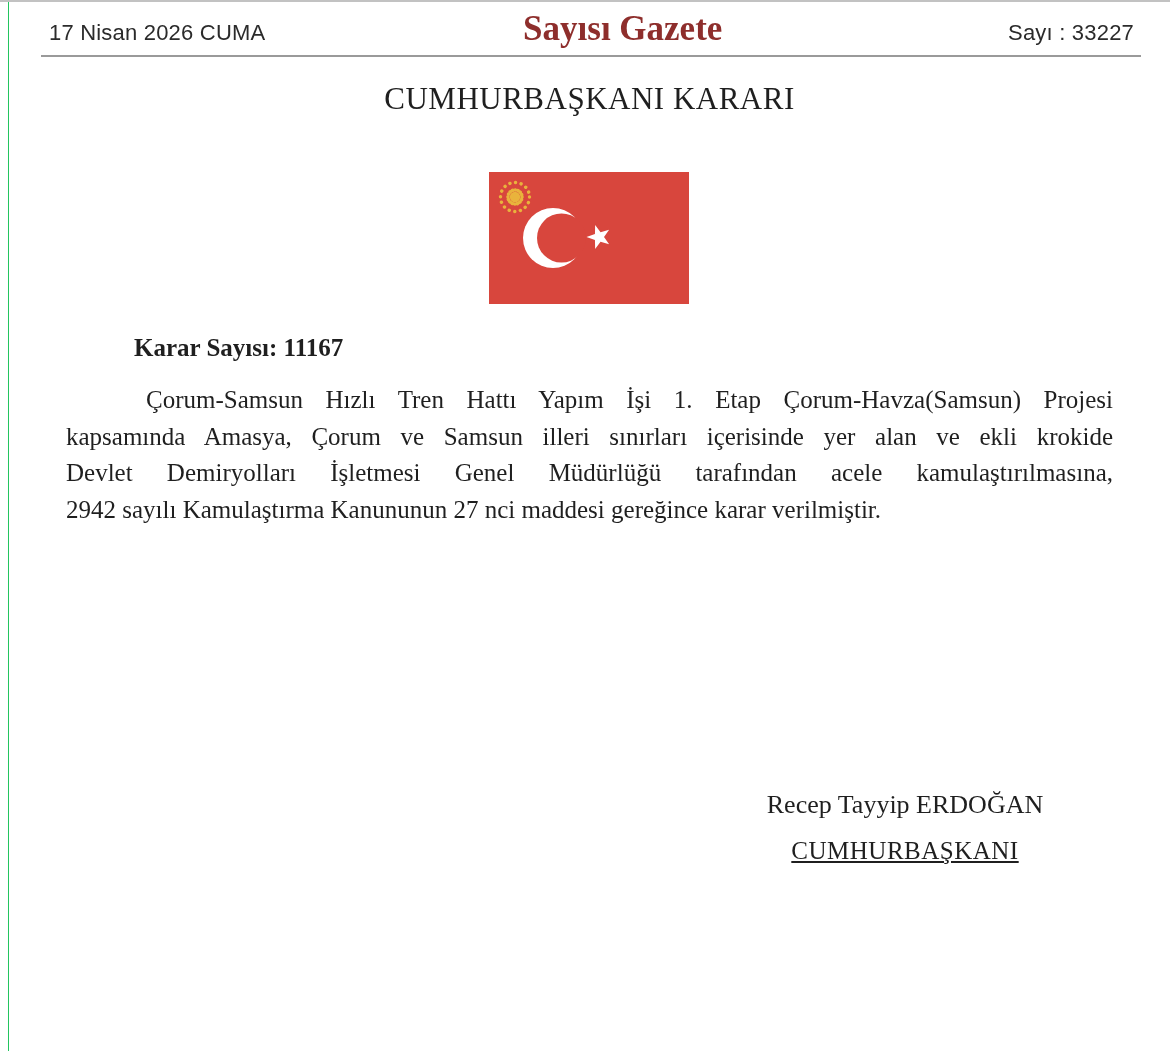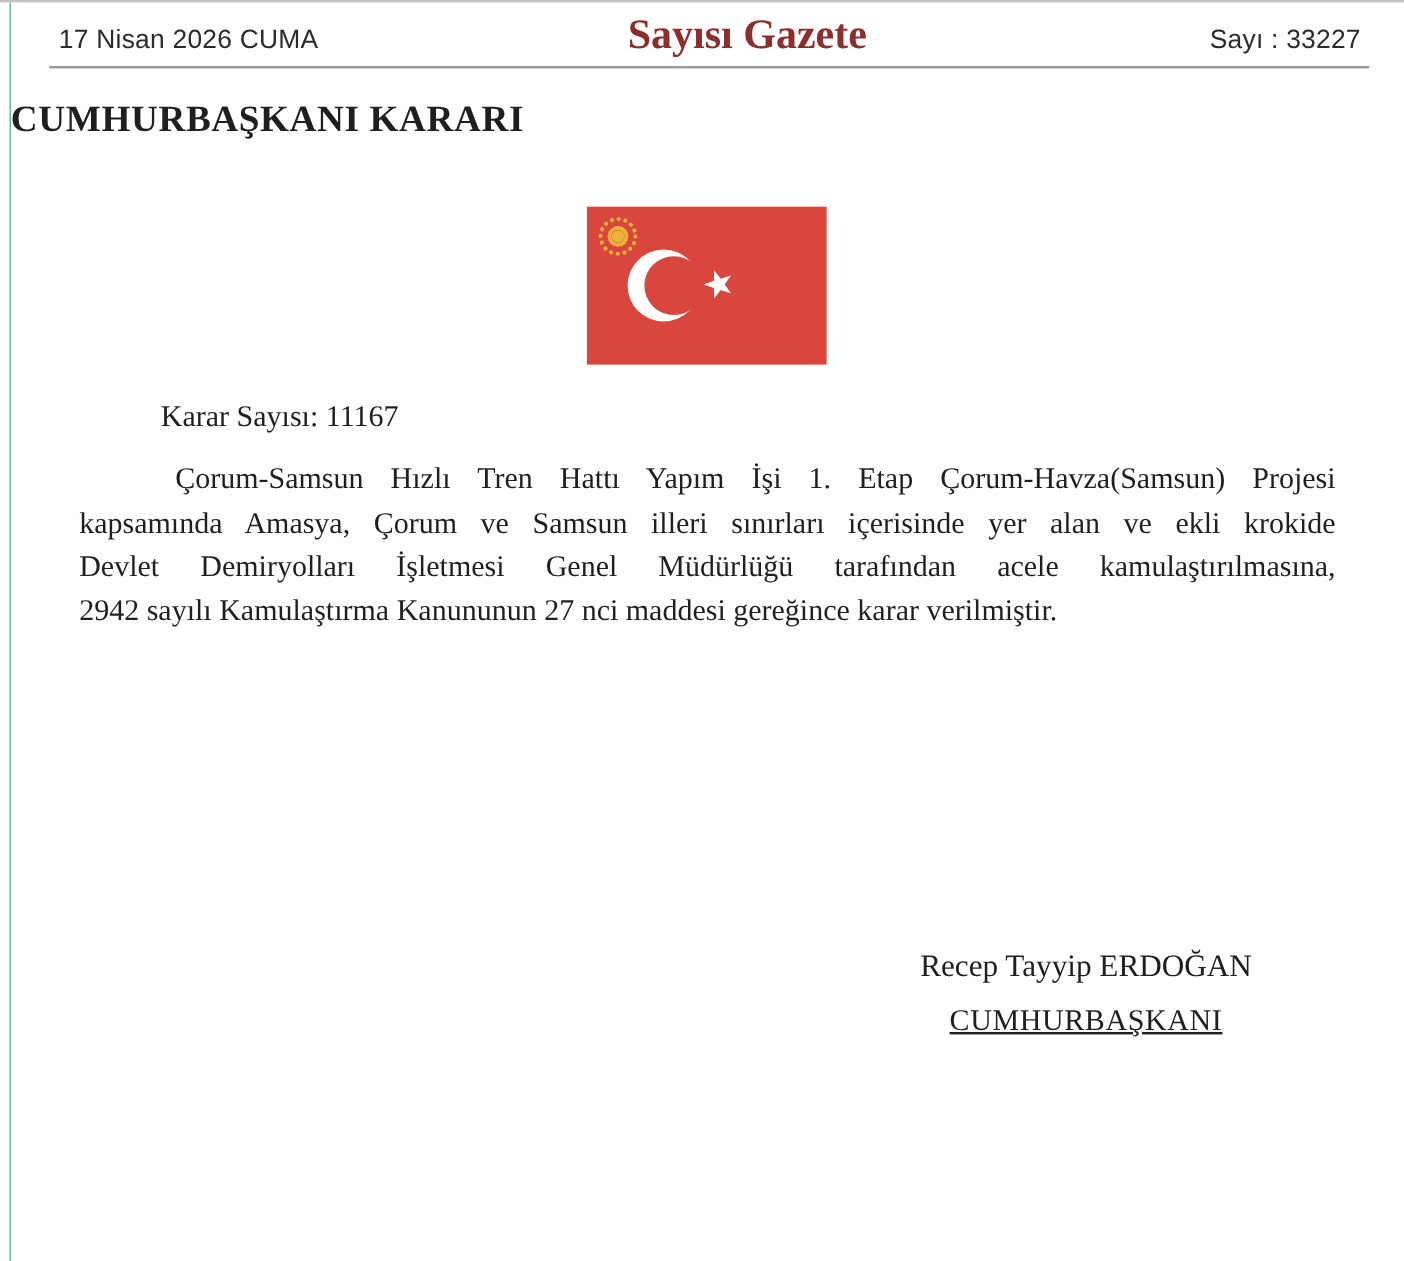--- a/index.html
+++ b/index.html
@@ -47,37 +47,37 @@
     white-space:nowrap;
     transform:translateX(-14px);
   }
   .masthead-rule{
     border:none;
     border-top:2px solid var(--rule);
     margin:2px 29px 0 32px;
   }
   
   .decree-title{
-    text-align:left;
-    font-weight:bold;
+    text-align:center;
+    font-weight:normal;
     font-size:31px;
     letter-spacing:.5px;
     margin-top:24px;
     white-space:nowrap;
   }
   
   .flag-wrap{
     margin:55px 0 0 480px;
     width:200px;height:132px;
     line-height:0;
   }
   
   .decision-no{
     margin:30px 0 0 125px;
-    font-weight:normal;
+    font-weight:bold;
     font-size:25px;
   }
   .body-text{
     margin:20px 57px 0 57px;
     font-size:25px;
   }
   .body-line{
     line-height:36.6px;
     text-align:justify;
     text-align-last:justify;

